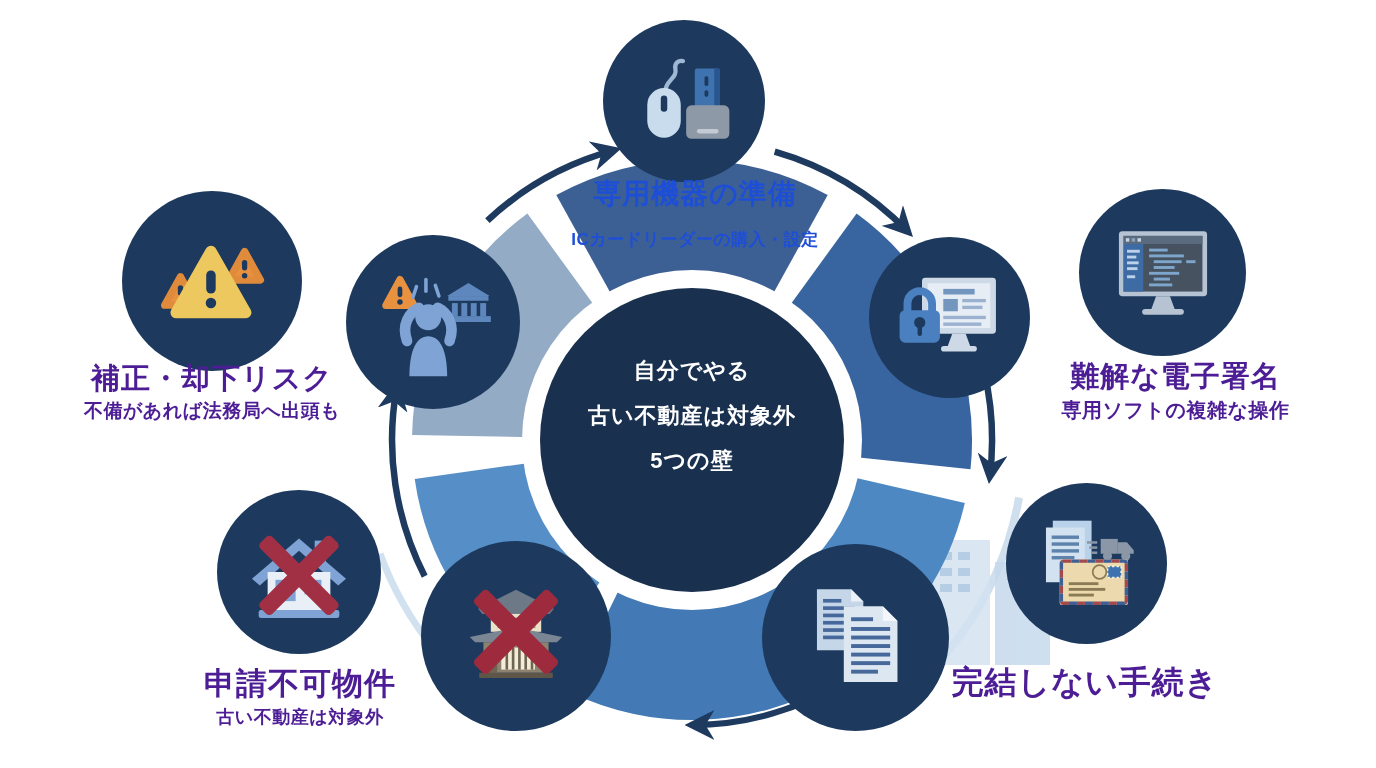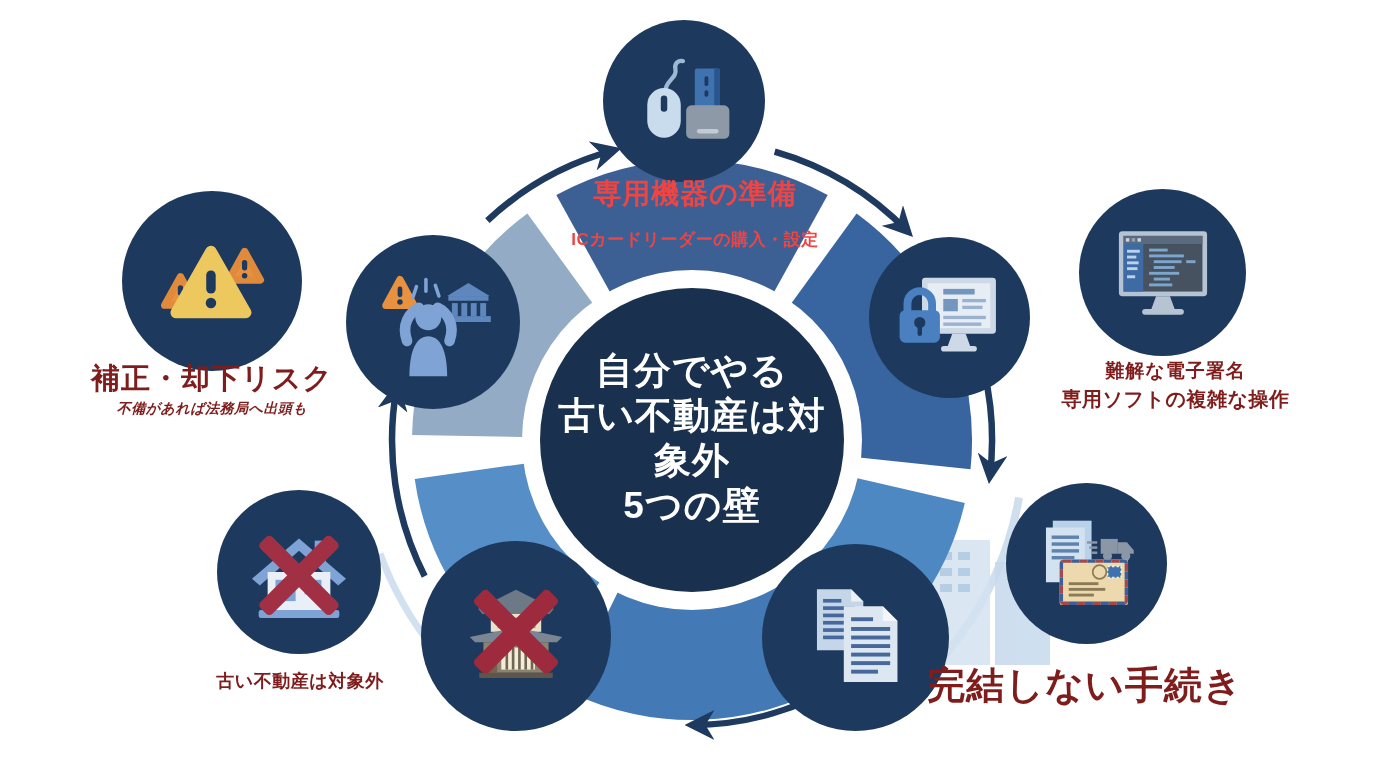--- a/index.html
+++ b/index.html
@@ -5,33 +5,33 @@
   html,body{margin:0;padding:0;background:#ffffff;}
   #canvas{
     position:relative;width:1376px;height:768px;overflow:hidden;background:#ffffff;
     font-family:"Liberation Sans","DejaVu Sans",sans-serif;
   }
   #wheel-svg{position:absolute;left:0;top:0;}
   .icon-circle{
     position:absolute;border-radius:50%;background:#1d3a5e;
     display:flex;align-items:center;justify-content:center;
   }
-  .lbl{position:absolute;text-align:center;color:#7f1d1d;}
+  .lbl{position:absolute;text-align:center;color:#4c1d95;}
   .lbl .t{font-weight:800;letter-spacing:1px;line-height:1.15;}
   .lbl .s{font-weight:700;letter-spacing:0.5px;margin-top:5px;line-height:1.2;}
-  #lbl-equipment{color:#ef4444;}
+  #lbl-equipment{color:#1d4ed8;}
   #lbl-equipment .t{font-size:28px;}
   #lbl-equipment .s{font-size:17px;margin-top:20px;}
-  #lbl-risk .t{font-size:29px;}      #lbl-risk .s{font-size:14px;font-style:italic;}
-  #lbl-esignature .t{font-size:19px;} #lbl-esignature .s{font-size:20px;}
-  #lbl-incomplete .t{font-size:38px;} #lbl-incomplete .s{font-size:21px;}
+  #lbl-risk .t{font-size:29px;}      #lbl-risk .s{font-size:19px;}
+  #lbl-esignature .t{font-size:29px;} #lbl-esignature .s{font-size:20px;}
+  #lbl-incomplete .t{font-size:32px;} #lbl-incomplete .s{font-size:21px;}
   #lbl-property .t{font-size:31px;}   #lbl-property .s{font-size:18px;}
   #center-text{
     position:absolute;left:542px;top:348px;width:300px;text-align:center;
-    color:#ffffff;font-weight:800;font-size:37px;line-height:45px;letter-spacing:1px;
+    color:#ffffff;font-weight:800;font-size:22px;line-height:45px;letter-spacing:1px;
   }
 </style>
 </head>
 <body>
 
 <div id="canvas">
 
   <svg id="wheel-svg" width="1376" height="768" viewBox="0 0 1376 768">
     <defs>
       <marker id="ah" viewBox="0 0 10 10" refX="7.5" refY="5" markerWidth="4.6" markerHeight="4.6" orient="auto">
@@ -276,20 +276,21 @@
   <div class="lbl" id="lbl-esignature" style="left:1003px;top:360px;width:345px;">
     <div class="t">難解な電子署名</div>
     <div class="s">専用ソフトの複雑な操作</div>
   </div>
 
   <div class="lbl" id="lbl-incomplete" style="left:915px;top:664px;width:340px;">
     <div class="t">完結しない手続き</div>
   </div>
 
   <div class="lbl" id="lbl-property" style="left:130px;top:666px;width:340px;">
+    <div class="t">申請不可物件</div>
     <div class="s">古い不動産は対象外</div>
   </div>
 
   <div class="lbl" id="lbl-risk" style="left:42px;top:362px;width:340px;">
     <div class="t">補正・却下リスク</div>
     <div class="s">不備があれば法務局へ出頭も</div>
   </div>
 
 </div>
 

